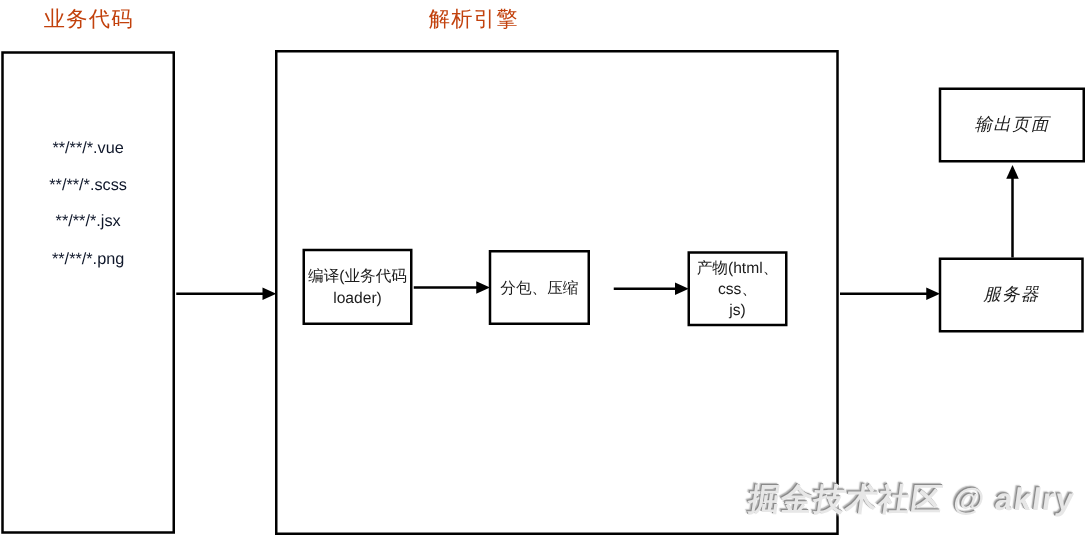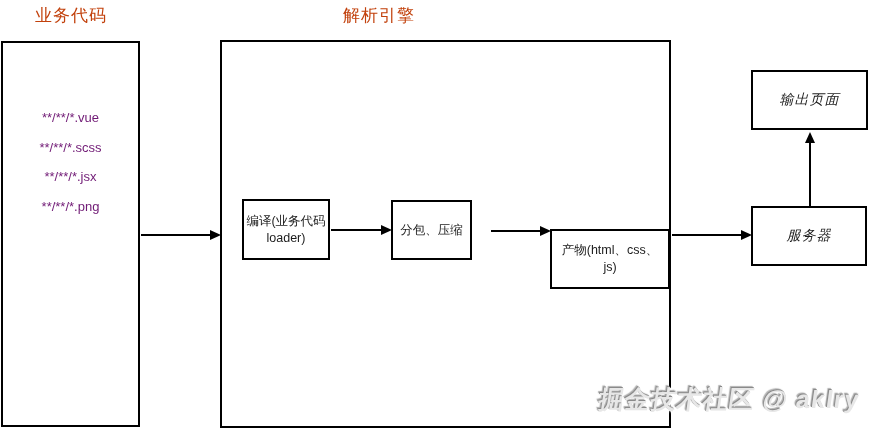--- a/index.html
+++ b/index.html
@@ -32,38 +32,38 @@
   }
   .source-box { left: 1px; top: 41px; width: 139px; height: 386px; }
   .engine-box { left: 220px; top: 40px; width: 451px; height: 388px; background: transparent; }
 
   .file-list {
     position: absolute;
     top: 60px; left: 0; right: 0;
     text-align: center;
     font-size: 13px;
     line-height: 29.5px;
-    color: #701a75;
+    color: #0f172a;
   }
 
   .step-box {
     position: absolute;
     border: 2px solid #000000;
     background: #ffffff;
     display: flex;
     align-items: center;
     justify-content: center;
     text-align: center;
     font-size: 12.5px;
     line-height: 17px;
     color: #1c1c1c;
   }
   .step-compile { left: 242px; top: 199px; width: 88px;  height: 61px; }
   .step-split   { left: 391px; top: 200px; width: 81px;  height: 60px; }
-  .step-product { left: 550px; top: 201px; width: 120px; height: 60px; margin-top: 28px; }
+  .step-product { left: 550px; top: 201px; width: 80px; height: 60px; }
   .step-box .inner { width: 98%; }
 
   .node-box {
     position: absolute;
     border: 2px solid #000000;
     background: #ffffff;
     display: flex;
     align-items: center;
     justify-content: center;
     font-size: 14px;

